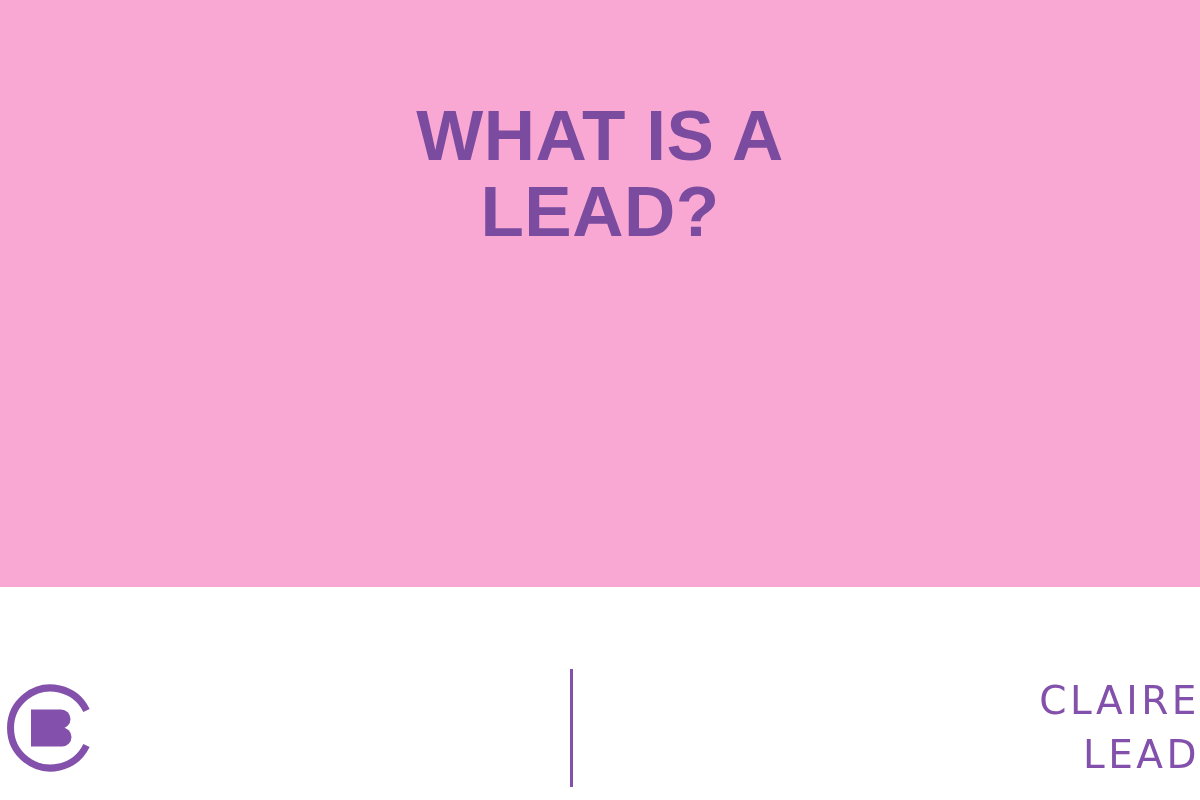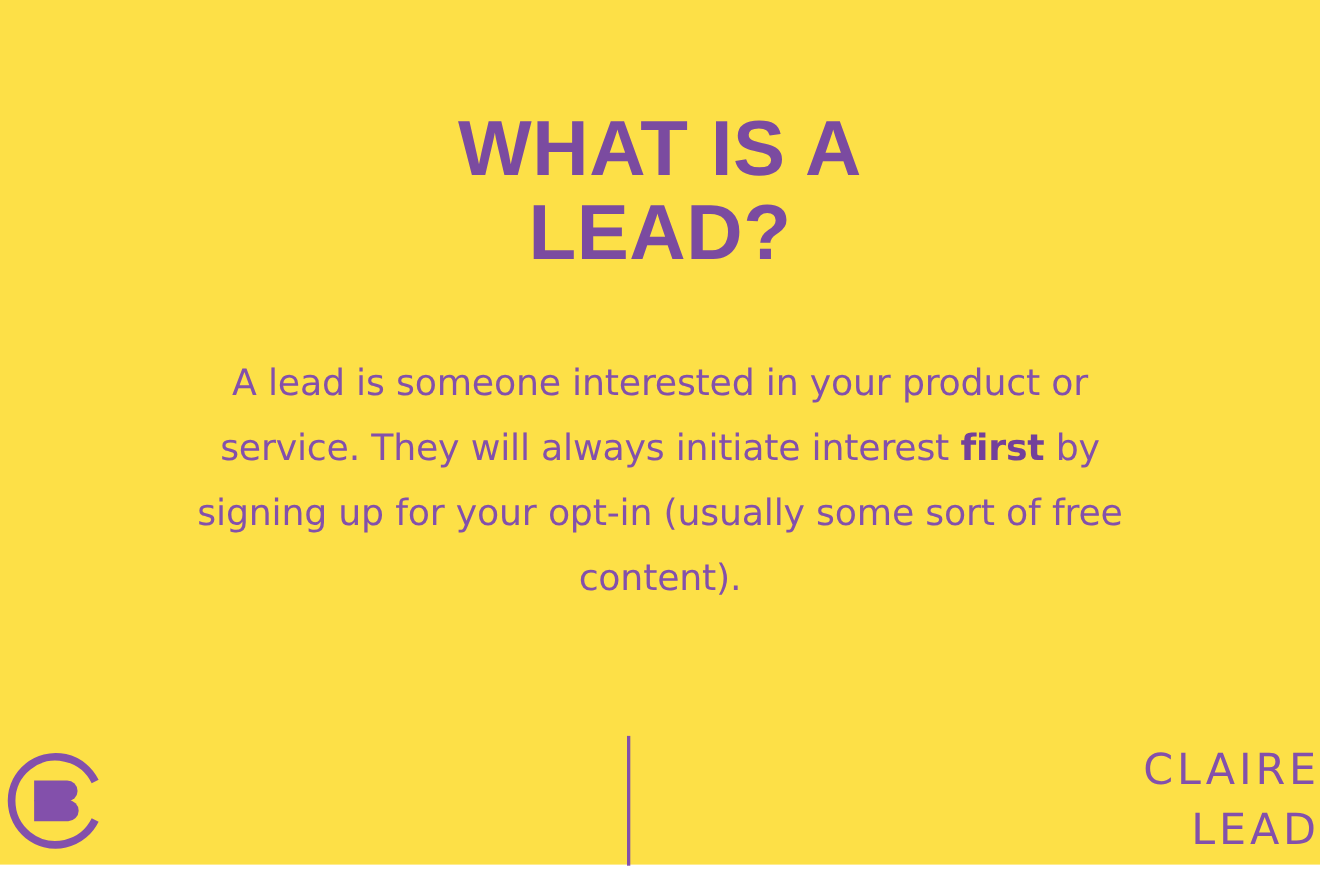--- a/index.html
+++ b/index.html
@@ -10,22 +10,22 @@
     width: 1200px;
     height: 800px;
     background: #ffffff;
     font-family: "Liberation Sans", sans-serif;
     overflow: hidden;
   }
 
   .slide {
     position: relative;
     width: 1200px;
-    height: 786px;
-    background: #fde047;
+    height: 587px;
+    background: #f9a8d4;
     box-sizing: border-box;
   }
 
   
   .headline {
     position: absolute;
     top: 98px;
     left: 0;
     width: 1200px;
     text-align: center;
@@ -108,21 +108,20 @@
 </head>
 <body>
 
 <div class="slide">
 
   <h1 class="headline">
     <span class="headline-line">WHAT IS A</span>
     <span class="headline-line">LEAD?</span>
   </h1>
 
-  <p class="body-copy"><span>A lead is someone interested in your product or service. They will always initiate interest </span><b>first</b><span> by signing up for your opt-in (usually some sort of free content).</span></p>
 
   <div class="logo-lockup">
 
     <svg class="logo-mark" viewBox="0 0 104 104" aria-hidden="true">
 
       <path d="M 86.5 34.5
                A 40 40 0 1 0 86.5 69.5" fill="none" stroke="#8350ab" stroke-width="7" stroke-linecap="butt" transform="rotate(0 52 52)"></path>
 
       <path d="M 31 33.5
                H 61

